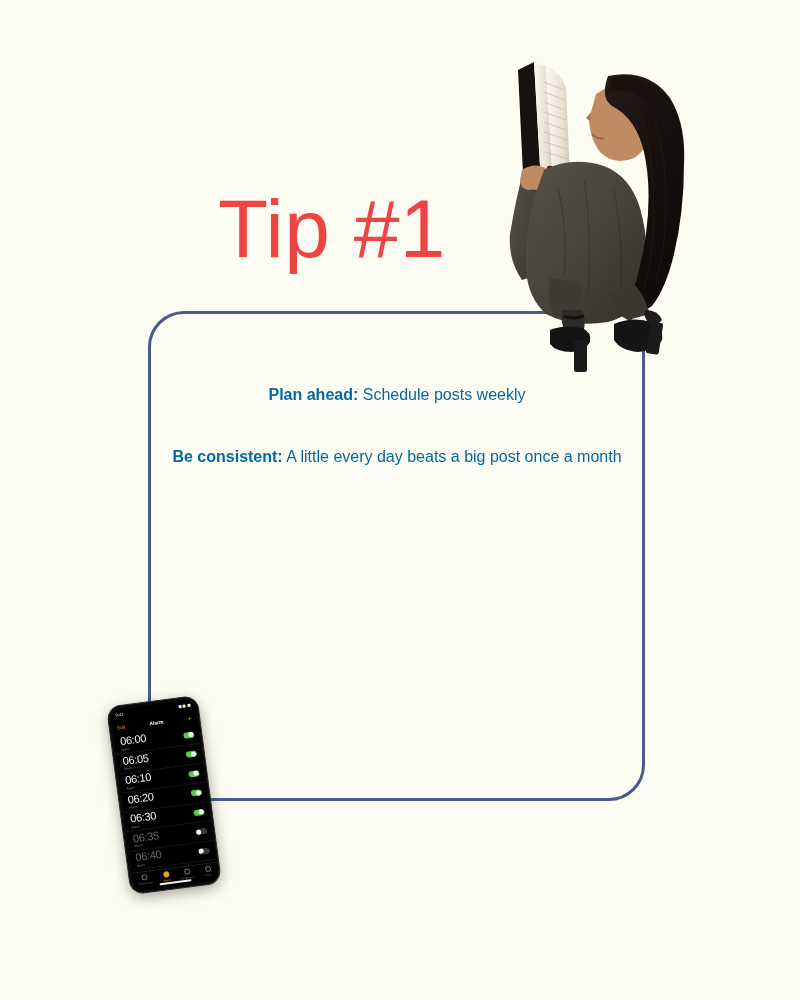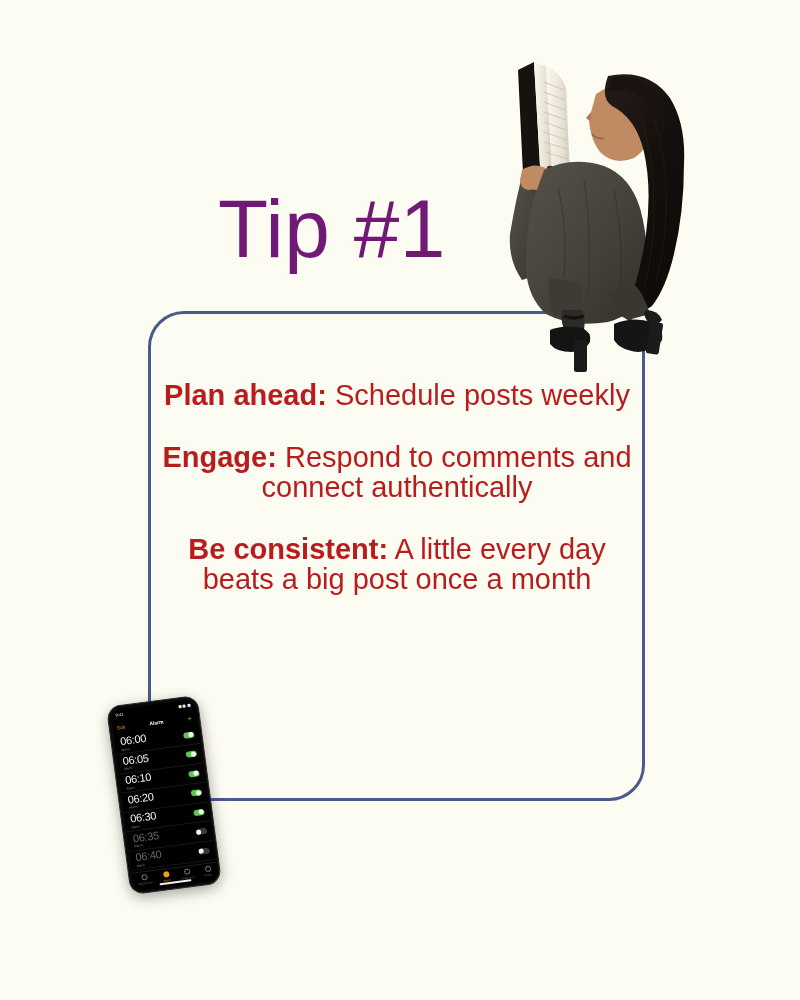--- a/index.html
+++ b/index.html
@@ -21,21 +21,21 @@
 
   
   #title {
     position:absolute;
     left:0; top:188px;
     width:664px;
     text-align:center;
     font-size:82px;
     font-weight:300;
     letter-spacing:0.5px;
-    color:#701a75;
+    color:#ef4444;
     line-height:1;
     z-index:4;
   }
 
   
   #frame {
     position:absolute;
     left:148px; top:311px;
     width:497px; height:490px;
     border:3px solid #4A5A8C;
@@ -45,23 +45,23 @@
 
   
   #tips {
     position:absolute;
     left:150px; top:380px;
     width:494px;
     text-align:center;
     z-index:3;
   }
   .tip {
-    font-size:29px;
+    font-size:16px;
     line-height:30px;
-    color:#b91c1c;
+    color:#0369a1;
     margin-bottom:32px;
     padding:0 8px;
   }
   .tip:last-child { margin-bottom:0; }
   .tip .lead { font-weight:bold; }
 
   
   #figure {
     position:absolute;
     left:488px; top:48px;
@@ -203,23 +203,20 @@
 
 <div id="canvas">
 
   <div id="title">Tip #1</div>
 
   <div id="frame"></div>
 
   <div id="tips">
     <div class="tip">
       <span class="lead">Plan ahead:</span><span> Schedule posts weekly</span>
-    </div>
-    <div class="tip">
-      <span class="lead">Engage:</span><span> Respond to comments and connect authentically</span>
     </div>
     <div class="tip">
       <span class="lead">Be consistent:</span><span> A little every day beats a big post once a month</span>
     </div>
   </div>
 
   <div id="figure">
     <svg viewBox="0 0 235 325" xmlns="http://www.w3.org/2000/svg">
       <defs>
         <linearGradient id="coat" x1="0" y1="0" x2="1" y2="1">

